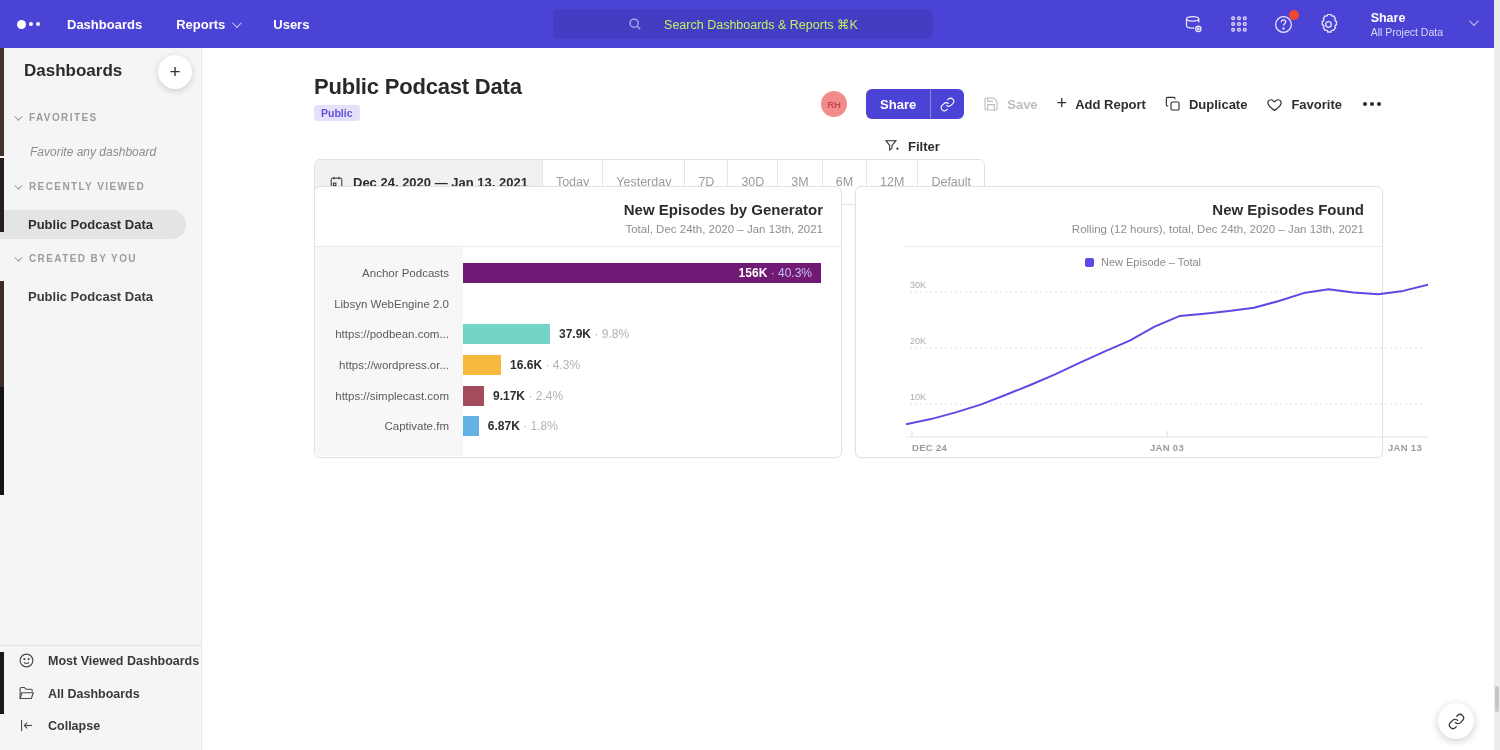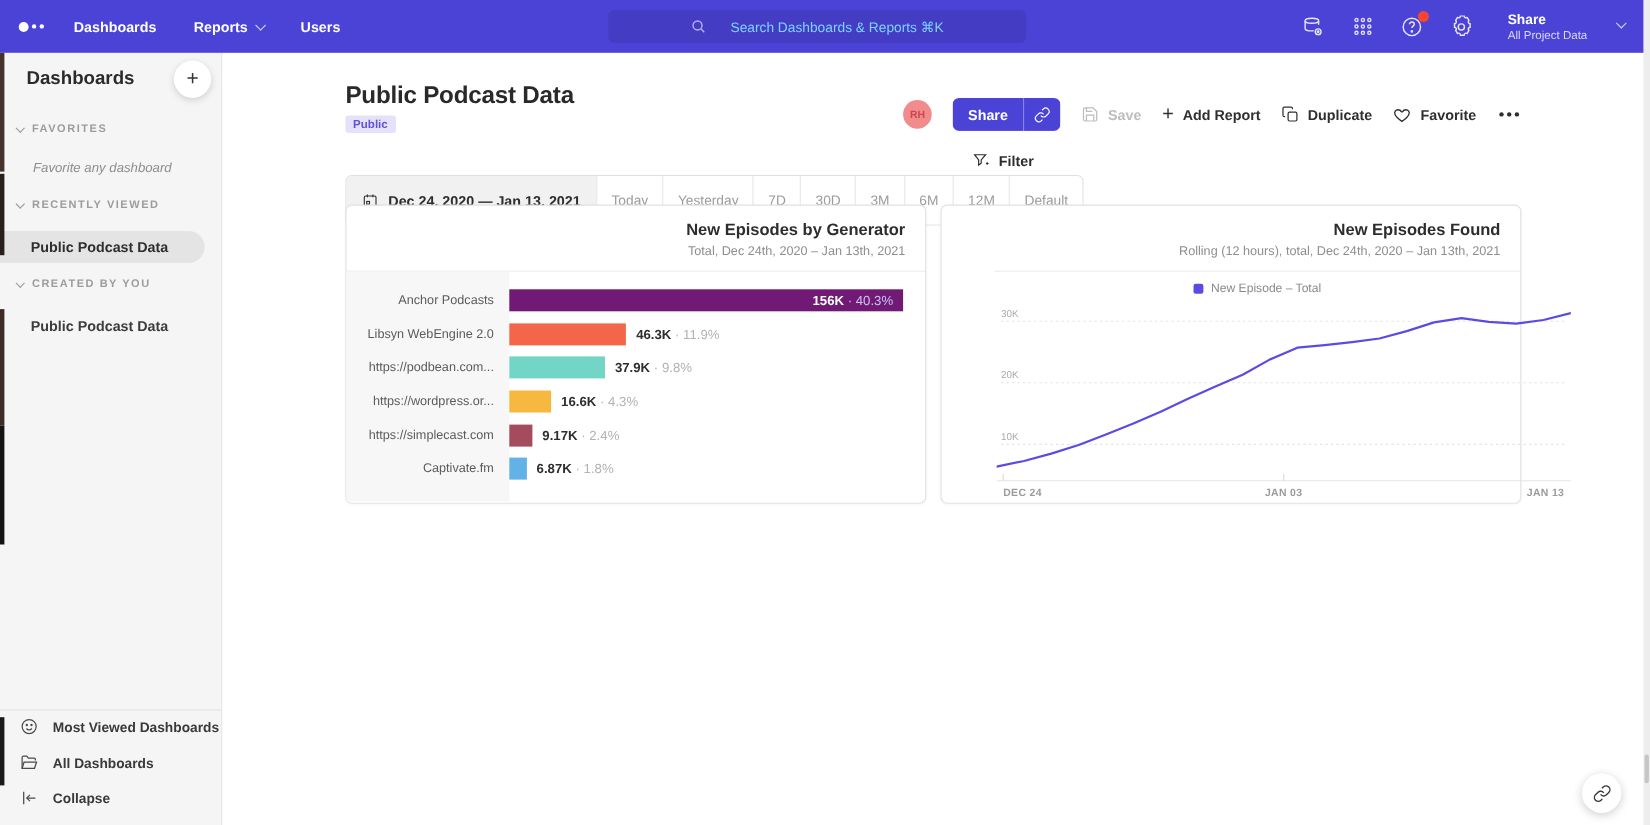--- a/index.html
+++ b/index.html
@@ -7,21 +7,21 @@
   .screen { position:relative; width:1500px; height:750px; background:#fff; overflow:hidden; }
 
   
   .navbar { position:absolute; top:0; left:0; right:0; height:48px; background:#4B43D6; display:flex; align-items:center; z-index:5; }
   .logo { display:flex; align-items:center; gap:3px; margin-left:17px; width:42px; cursor:pointer; }
   .logo .d1 { width:9px; height:9px; border-radius:50%; background:#fff; }
   .logo .d2,.logo .d3 { width:4px; height:4px; border-radius:50%; background:#fff; }
   .nav { display:flex; align-items:center; gap:34px; margin-left:8px; }
   .nav-item { color:#fff; font-size:13px; font-weight:700; display:flex; align-items:center; gap:7px; cursor:pointer; }
   .chev { width:7px; height:7px; border-right:1.6px solid #cfcaf6; border-bottom:1.6px solid #cfcaf6; transform:rotate(45deg) translateY(-2px); }
-  .searchbar { position:absolute; left:553px; top:9px; width:380px; height:30px; background:#443CC2; border-radius:6px; display:flex; align-items:center; justify-content:center; gap:22px; color:#7dd3fc; font-size:12.5px; cursor:text; }
+  .searchbar { position:absolute; left:553px; top:9px; width:380px; height:30px; background:#443CC2; border-radius:6px; display:flex; align-items:center; justify-content:center; gap:22px; color:#bef264; font-size:12.5px; cursor:text; }
   .searchbar svg { stroke:#B7B1F0; }
   .nav-right { position:absolute; right:24px; top:0; height:48px; display:flex; align-items:center; gap:23px; }
   .nav-icon { position:relative; width:22px; height:22px; display:flex; align-items:center; justify-content:center; cursor:pointer; }
   .nav-icon svg { stroke:#E6E3FB; fill:none; stroke-width:1.5; }
   .badge-dot { position:absolute; top:-3px; right:-4px; width:10px; height:10px; border-radius:50%; background:#F4472E; }
   .project { display:flex; align-items:center; gap:26px; margin-left:8px; cursor:pointer; }
   .project-name { color:#fff; font-size:12.5px; font-weight:700; line-height:1.35; }
   .project-scope { color:#DCD8F8; font-size:10.5px; font-weight:400; }
   .project .chev { margin-top:-3px; }
 
@@ -312,24 +312,20 @@
           <div class="bar-row">
             <div class="bar-label">Anchor Podcasts</div>
             <div class="bar-track">
               <div class="bar" style="width: 358px; background: #701a75;">
                 <span class="bar-val inside"><b>156K</b> <span class="pct">· 40.3%</span></span>
               </div>
             </div>
           </div>
           <div class="bar-row">
             <div class="bar-label">Libsyn WebEngine 2.0</div>
-            <div class="bar-track">
-              <div class="bar" style="width: 106.3px; background: rgb(244, 102, 74);"></div>
-              <span class="bar-val"><b>46.3K</b> <span class="pct">· 11.9%</span></span>
-            </div>
           </div>
           <div class="bar-row">
             <div class="bar-label">https://podbean.com...</div>
             <div class="bar-track">
               <div class="bar" style="width: 87px; background: rgb(114, 213, 198);"></div>
               <span class="bar-val"><b>37.9K</b> <span class="pct">· 9.8%</span></span>
             </div>
           </div>
           <div class="bar-row">
             <div class="bar-label">https://wordpress.or...</div>

